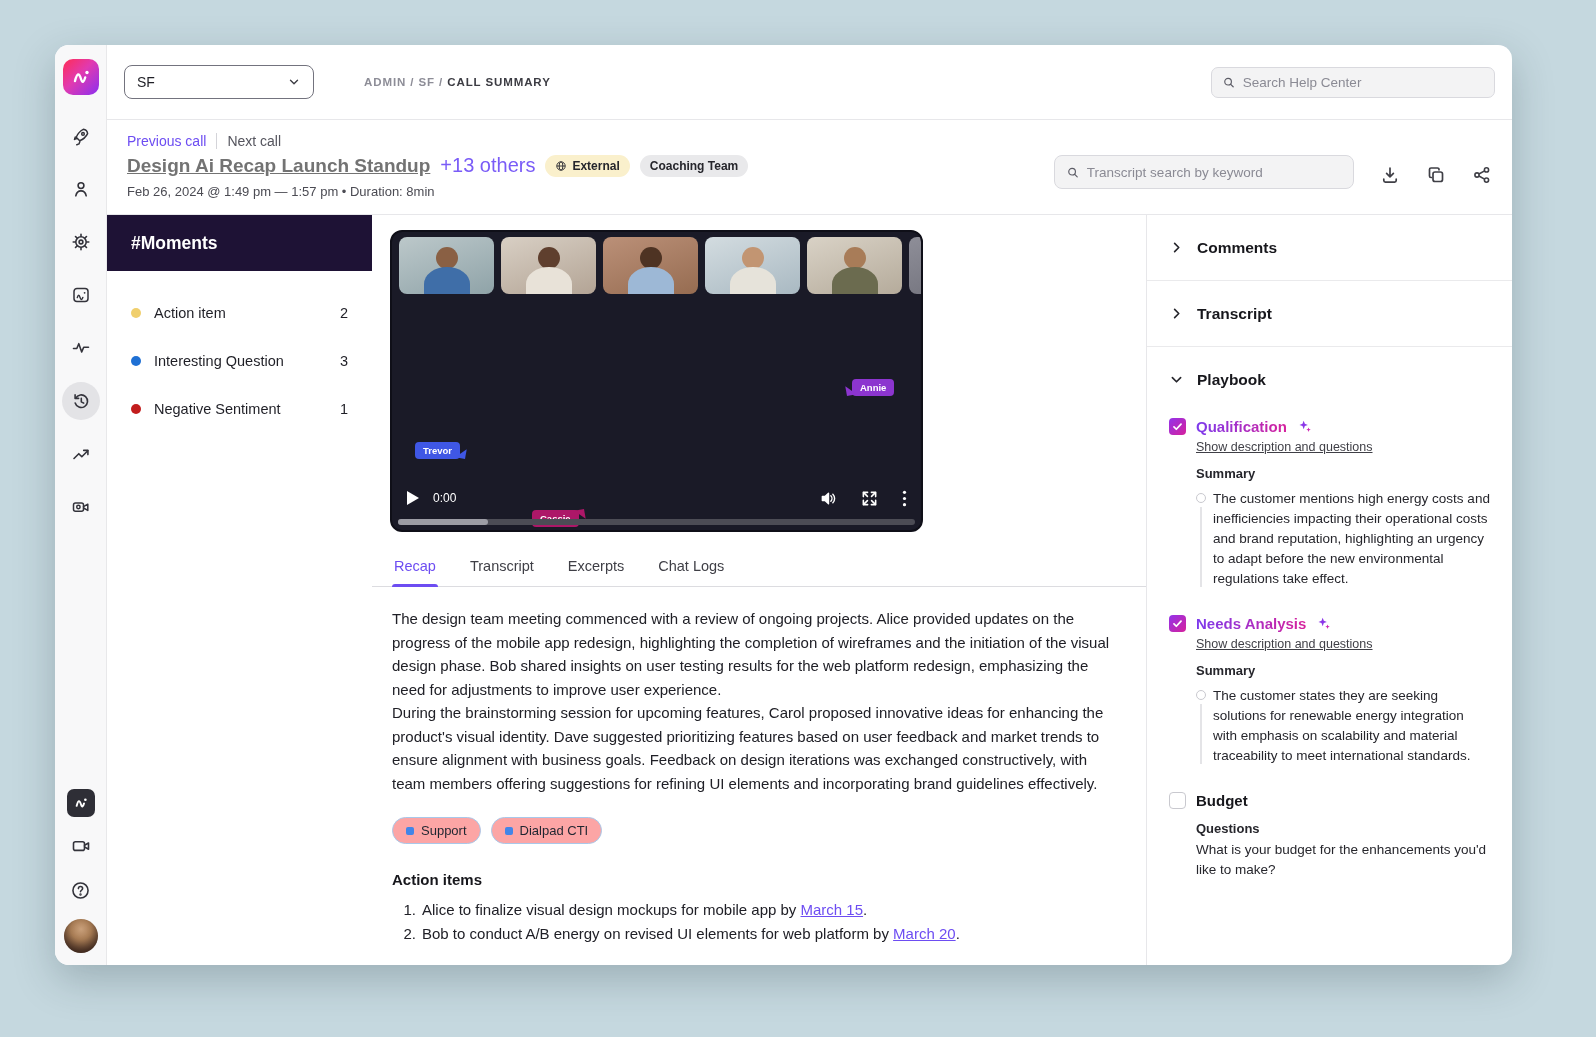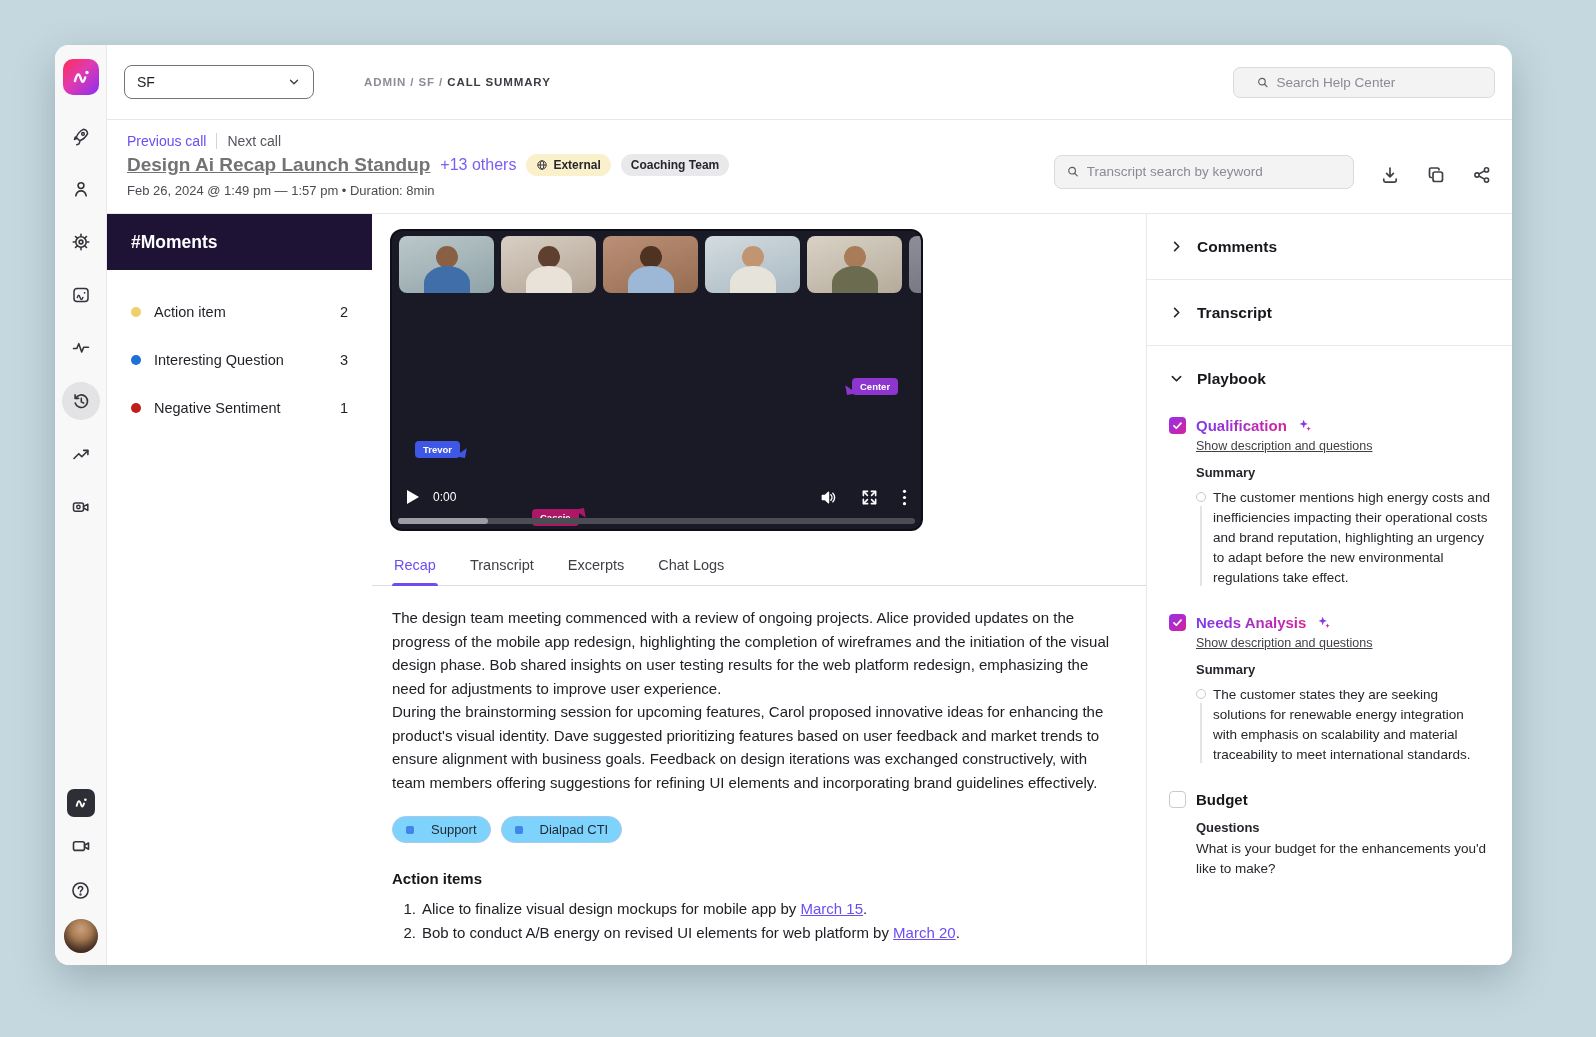--- a/index.html
+++ b/index.html
@@ -52,38 +52,38 @@
     font-size:14px; color:#1f1f26; background:#fff; cursor:pointer;
   }
   .breadcrumb { margin-left:50px; font-size:11.5px; letter-spacing:.9px; font-weight:600; }
   .breadcrumb .bc-muted { color:#8d8d97; }
   .breadcrumb .bc-current { color:#3c3c43; }
   .grow { flex:1; }
   .search-box {
     display:flex; align-items:center; gap:7px; background:#f3f3f4;
     border:1px solid #d9d9de; border-radius:7px; color:#8a8a94;
   }
-  .help-search { width:262px; height:31px; padding:0 22px; }
+  .help-search { width:284px; height:31px; padding:0 10px; }
   .search-box input {
     border:none; outline:none; background:transparent; font-size:13.5px; width:100%;
     font-family:inherit; color:#1f1f26;
   }
   .search-box input::placeholder { color:#8a8a94; }
   
   .call-header {
     padding:13px 20px 15px; border-bottom:1px solid #e7e7ea; display:flex;
     justify-content:space-between; flex-shrink:0;
   }
   .ch-nav { font-size:14px; display:flex; align-items:center; gap:10px; }
   .prev-link { color:#6d4df2; cursor:pointer; }
   .ch-divider { width:1px; height:16px; background:#d4d4d9; }
   .next-link { color:#55555e; cursor:pointer; }
   .ch-title-row { display:flex; align-items:center; gap:10px; margin-top:5px; }
   .call-title { font-size:19px; font-weight:700; color:#737373;text-decoration:underline; }
-  .others-link { font-size:16px; color:#7a5cf7; cursor:pointer; }
+  .others-link { font-size:20px; color:#7a5cf7; cursor:pointer; }
   .badge {
     font-size:12px; font-weight:700; color:#26262c; border-radius:11px;
     padding:4px 10px; display:flex; align-items:center; gap:5px;
   }
   .badge-external { background:#faf0cc; }
   .badge-team { background:#e9e9eb; }
   .ch-meta { margin-top:7px; font-size:13px; color:#4b4b53; }
   .ch-right { display:flex; align-items:center; gap:26px; padding-top:12px; }
   .transcript-search { width:300px; height:34px; padding:0 11px; border-radius:8px; }
   .tool-icon { color:#3f3f46; cursor:pointer; padding-top:6px; }
@@ -174,21 +174,21 @@
   .tab.active { color:#6d4df2; }
   .tab.active::after {
     content:""; position:absolute; left:0; right:0; bottom:-1px; height:3px;
     background:#6d4df2; border-radius:3px 3px 0 0;
   }
   
   .recap-scroll { flex:1; overflow:hidden; padding:20px 24px 0 20px; }
   .recap-text p { font-size:15px; line-height:23.5px; color:#202027; }
   .tags { display:flex; gap:10px; margin-top:22px; }
   .tag {
-    display:flex; align-items:center; gap:17px; background:#7dd3fc; border:1px solid #a8c8ea;
+    display:flex; align-items:center; gap:7px; background:#fca5a5; border:1px solid #a8c8ea;
     border-radius:14px; padding:5px 13px; font-size:13px; color:#1f2530; cursor:pointer;
   }
   .tag-bullet { width:8px; height:8px; border-radius:2px; background:#4285e8; }
   .ai-title { margin-top:27px; font-size:15px; font-weight:700; color:#17171c; }
   .ai-list { margin-top:10px; }
   .ai-item { display:flex; font-size:15px; line-height:24px; color:#202027; }
   .ai-num { width:24px; text-align:right; margin-right:6px; }
   .link { color:#6d4df2; text-decoration:underline; cursor:pointer; }
   
   .side { width:365px; flex-shrink:0; overflow:hidden; }
@@ -430,21 +430,21 @@
               <div class="thumb thumb-4"></div>
               <div class="thumb thumb-5"></div>
             </div>
 
 
             <div class="cursor cursor-trevor">
               <span class="cursor-label">Trevor</span>
               <span class="cursor-tip"></span>
             </div>
             <div class="cursor cursor-annie">
-              <span class="cursor-label">Center</span>
+              <span class="cursor-label">Annie</span>
               <span class="cursor-tip"></span>
             </div>
             <div class="cursor cursor-cassie">
               <span class="cursor-label">Cassie</span>
               <span class="cursor-tip"></span>
             </div>
 
             <div class="controls">
               <span class="play-btn">
                 <svg width="14" height="16" viewBox="0 0 14 16">

